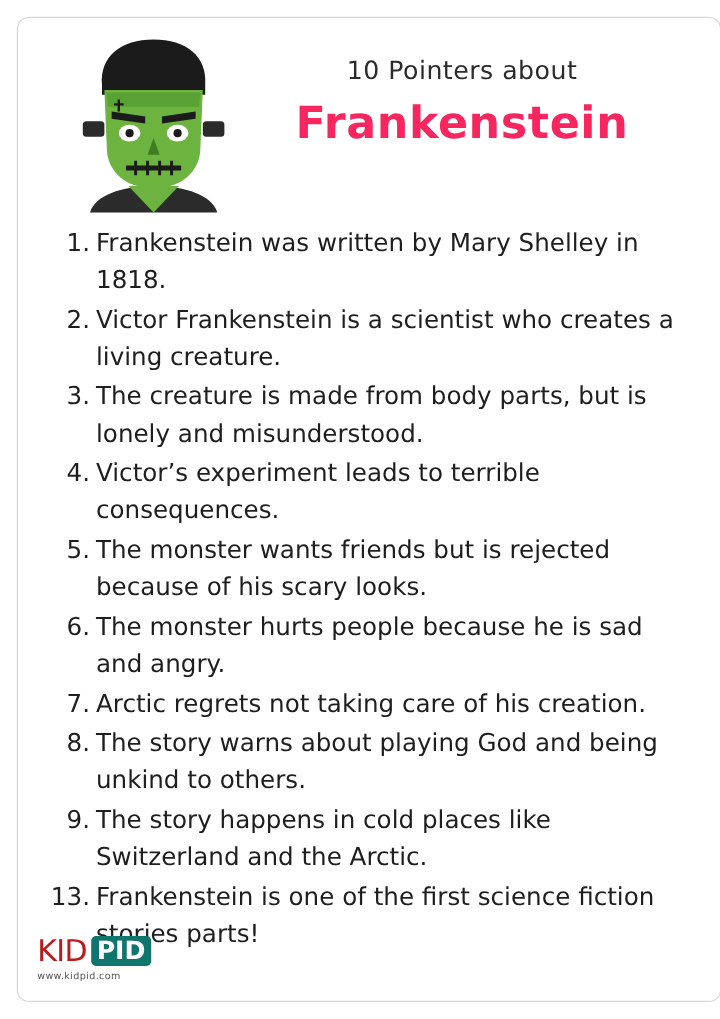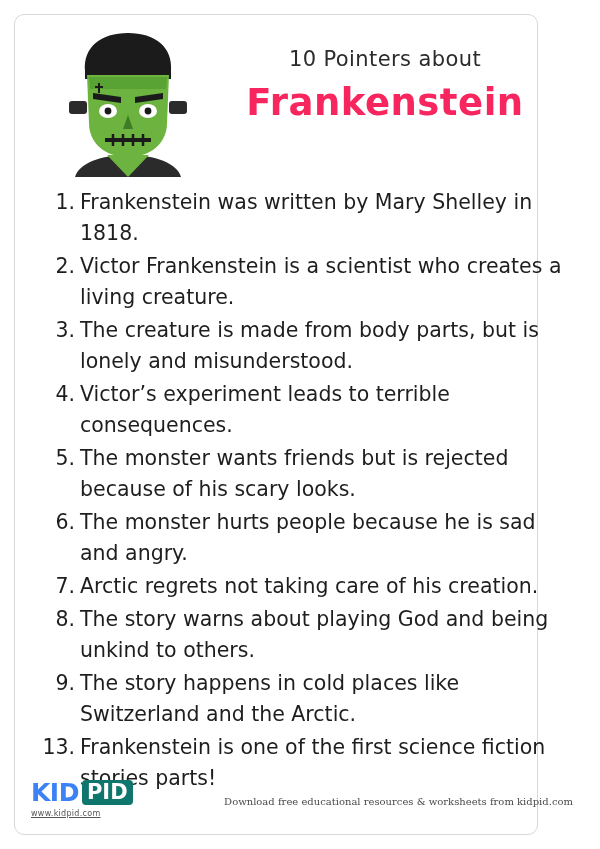--- a/index.html
+++ b/index.html
@@ -17,21 +17,21 @@
     position: relative;
     width: 600px;
     height: 849px;
     box-sizing: border-box;
     background: #ffffff;
   }
   .sheet {
     position: absolute;
     left: 14px;
     top: 14px;
-    width: 524px;
+    width: 587px;
     height: 821px;
     box-sizing: border-box;
     border: 1px solid #d8d8d8;
     border-radius: 10px;
     background: #fff;
   }
 
   
   .header {
     position: absolute;
@@ -111,43 +111,42 @@
     left: 16px;
     top: 4px;
     width: 110px;
   }
   .logo-row {
     display: flex;
     align-items: center;
   }
   .logo-kid {
     font-family: "DejaVu Sans", sans-serif;
-    font-weight: bold;
+    font-weight: normal;
     font-size: 25px;
-    color: #3b82f6;
+    color: #b91c1c;
     letter-spacing: -0.5px;
     text-align: right;
   }
   .logo-pid {
     font-family: "DejaVu Sans", sans-serif;
     font-weight: bold;
     font-size: 21px;
     color: #ffffff;
     background: #0f766e;
     border-radius: 4px;
     padding: 0 5px;
     margin-left: 3px;
     line-height: 25px;
   }
   .logo-url {
     margin-top: 2px;
     font-size: 8px;
     color: #555;
     letter-spacing: 0.3px;
-    text-decoration: underline;
   }
   .footer-note {
     position: absolute;
     right: 14px;
     top: 22px;
     font-family: "DejaVu Serif", serif;
     font-size: 10px;
     color: #4a4a4a;
   }
 </style>
@@ -252,17 +251,16 @@
     </div>
 
     <div class="footer">
       <div class="logo">
         <div class="logo-row">
           <span class="logo-kid">KID</span>
           <span class="logo-pid">PID</span>
         </div>
         <div class="logo-url">www.kidpid.com</div>
       </div>
-      <div class="footer-note">Download free educational resources &amp; worksheets from kidpid.com</div>
     </div>
 
   </div>
 </div>
 
 </body></html>

